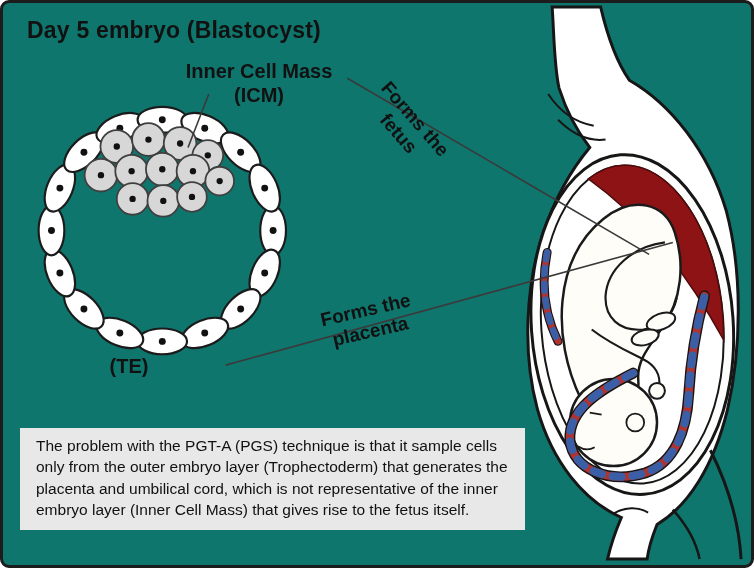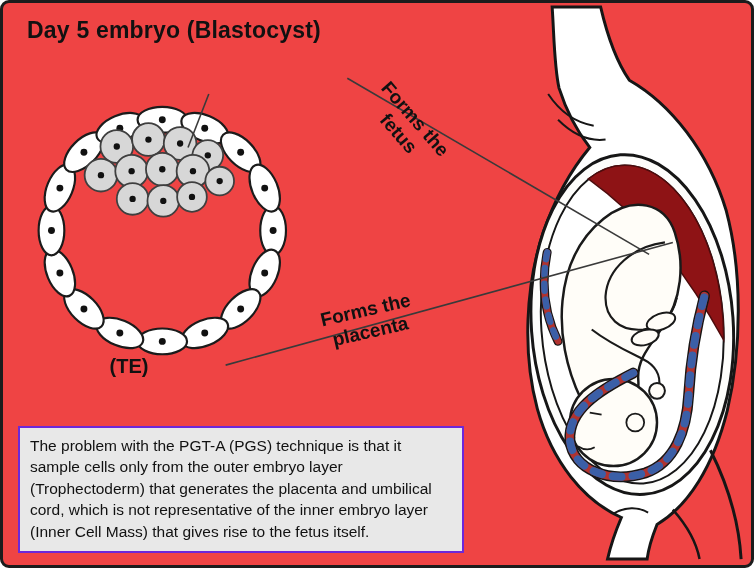--- a/index.html
+++ b/index.html
@@ -1,31 +1,31 @@
 <!DOCTYPE html>
 <html><head>
 <meta charset="utf-8">
 <style>
   *{margin:0;padding:0;box-sizing:border-box}
   html,body{width:754px;height:568px;background:#ffffff;
     font-family:"Liberation Sans","DejaVu Sans",sans-serif;color:#111}
   .frame{position:relative;width:754px;height:568px;border:3px solid #1c1c1c;
-    border-radius:9px;background:#ef4444;overflow:hidden}
+    border-radius:9px;background:#0f766e;overflow:hidden}
   .diagram-svg{position:absolute;left:0;top:0;width:100%;height:100%}
   .abs{position:absolute}
   .title{left:24px;top:14px;font-size:23px;font-weight:bold;letter-spacing:.2px;white-space:nowrap}
   .lbl{font-weight:bold;text-align:center;line-height:1.22}
   .icm-lbl{left:163px;top:56px;width:186px;font-size:20px}
   .te-lbl{left:28px;top:351px;width:196px;font-size:20px}
   .rot-fetus{left:388px;top:72px;width:98px;font-size:19px;
     transform:rotate(49deg);transform-origin:0 0;line-height:1.15}
   .rot-placenta{left:288px;top:296px;width:154px;font-size:19px;
     transform:rotate(-13deg);line-height:1.15}
-  .note-box{left:15px;top:423px;width:446px;background:#e8e8e8;
-    border:2px solid #6d28d9;padding:7px 10px 9px;font-size:15.5px;line-height:1.38}
+  .note-box{left:15px;top:423px;width:509px;background:#e8e8e8;
+    border:2px solid #0f766e;padding:7px 16px 9px;font-size:15.5px;line-height:1.38}
   .blk{display:block}
 </style>
 </head>
 <body>
 
 <div class="frame">
 
   <svg class="diagram-svg" viewBox="0 0 754 568" aria-hidden="true">
 
     <g>
@@ -143,20 +143,24 @@
 
     <g stroke="#3a3a3a" stroke-width="1.6" fill="none">
       <path d="M 207,92 L 186,146"></path>
       <path d="M 347,76 L 652,254"></path>
       <path d="M 224,366 L 676,242"></path>
     </g>
   </svg>
 
   <div class="abs title">Day 5 embryo (Blastocyst)</div>
 
+  <div class="abs lbl icm-lbl">
+    <span class="blk">Inner Cell Mass</span>
+    <span class="blk">(ICM)</span>
+  </div>
 
   <div class="abs lbl rot-fetus">
     <span class="blk">Forms the</span>
     <span class="blk">fetus</span>
   </div>
 
   <div class="abs lbl rot-placenta">
     <span class="blk">Forms the</span>
     <span class="blk">placenta</span>
   </div>

